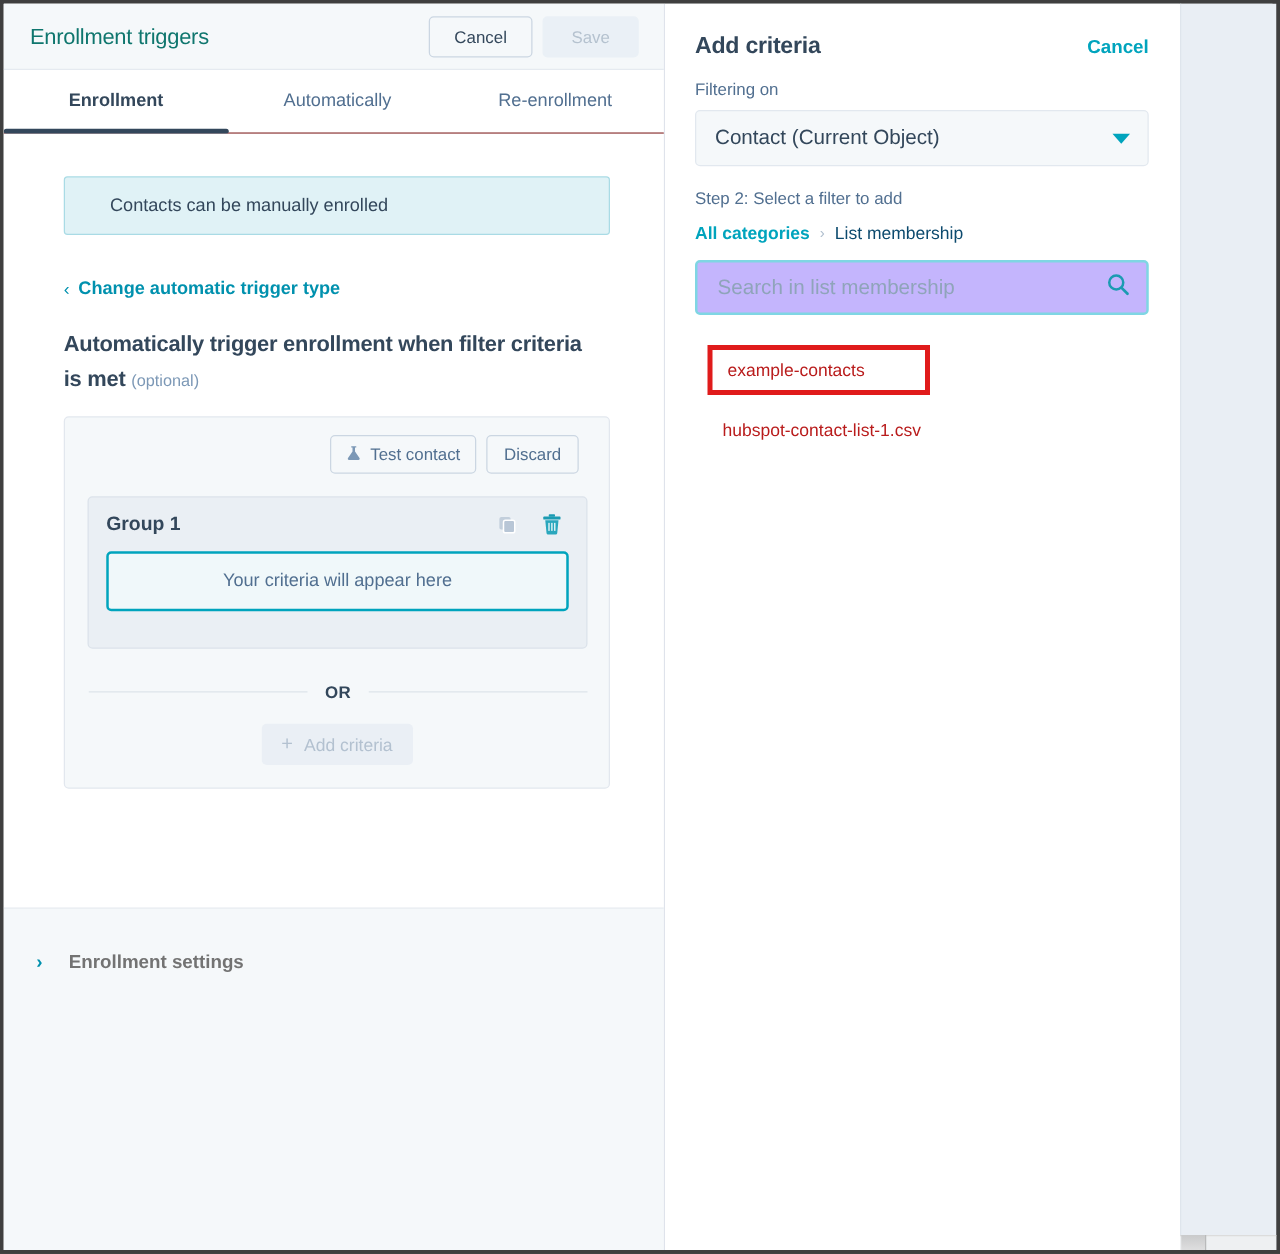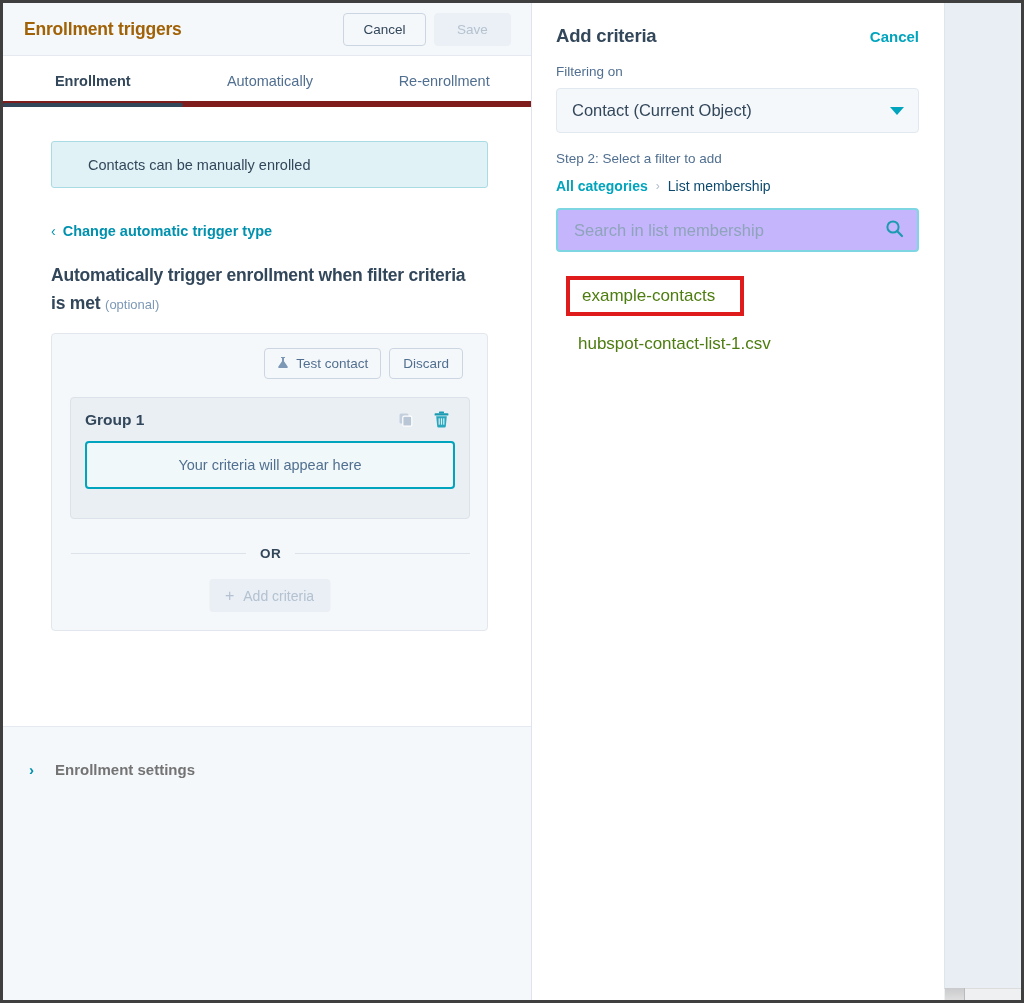--- a/index.html
+++ b/index.html
@@ -78,22 +78,22 @@
     height: 53px;
     background: #f5f8fa;
     border-bottom: 1px solid #e5eaf0;
     display: flex;
     align-items: center;
     padding: 0 20px 0 21px;
     flex: 0 0 auto;
   }
   .lp-title {
     font-size: 17.5px;
-    font-weight: bold;
-    color: #a16207;
+    font-weight: normal;
+    color: #0f766e;
     letter-spacing: -0.2px;
     flex: 1 1 auto;
   }
   .btn-ghost {
     height: 33px;
     min-width: 83px;
     padding: 0 14px;
     border-radius: 4px;
     font-size: 13.5px;
     display: inline-flex;
@@ -119,21 +119,21 @@
     border: 1px solid #eaf0f6;
     color: #b5c2cf;
     cursor: default;
     font-family: "Liberation Sans", sans-serif;
   }
 
   
   .tabs {
     height: 51px;
     background: #ffffff;
-    border-bottom: 6px solid #7f1d1d;
+    border-bottom: 1px solid #7f1d1d;
     display: flex;
     align-items: flex-start;
     padding-left: 0;
     position: relative;
     flex: 0 0 auto;
   }
   .tab {
     height: 50px;
     display: flex;
     align-items: center;
@@ -456,22 +456,22 @@
     font-family: "Liberation Sans", sans-serif;
   }
   .search-input::placeholder { color: #8fa4ba; }
 
   .result-list { margin-top: 24px; }
   .result-item {
     height: 38px;
     display: flex;
     align-items: center;
     padding-left: 22px;
-    font-size: 17px;
-    color: #4d7c0f;
+    font-size: 14px;
+    color: #b91c1c;
     cursor: pointer;
   }
   .result-item.boxed {
     position: relative;
     margin-left: 10px;
     margin-right: 0;
     width: 178px;
     border: 4px solid #e01b1b;
     height: 40px;
     padding-left: 12px;

